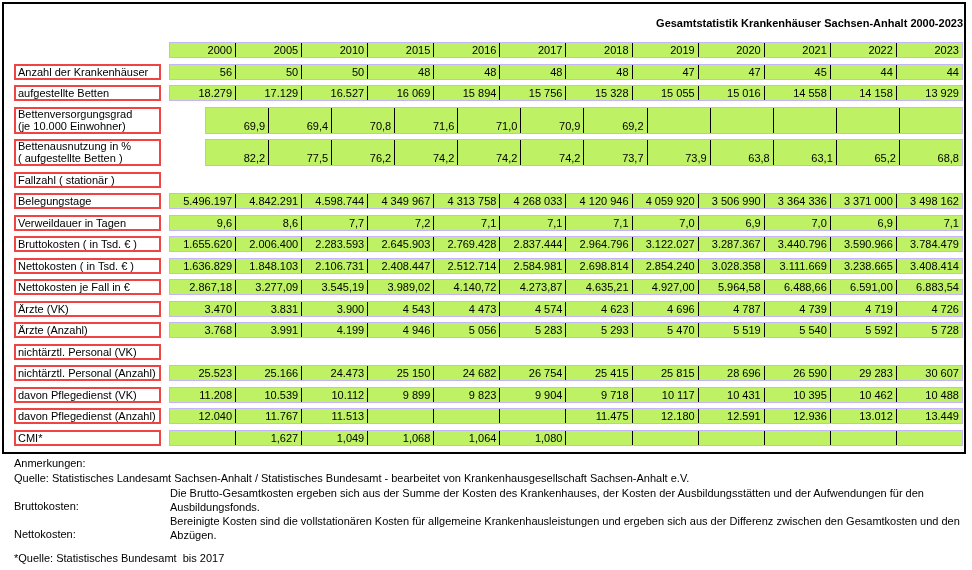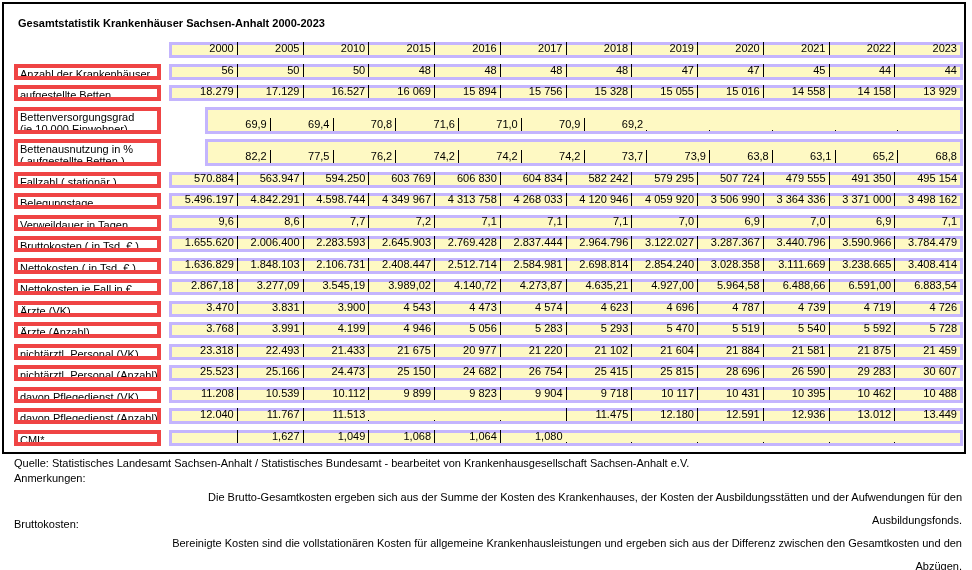--- a/index.html
+++ b/index.html
@@ -22,54 +22,54 @@
     border: 2px solid #000;
     box-sizing: border-box;
     padding: 13px 1px 0 10px;
     background: #fff;
   }
   .title {
     font-weight: bold;
     font-size: 11px;
     margin: 0 0 13px 4px;
     white-space: nowrap;
+    text-align: right;
   }
   .grid { }
   .row {
     display: flex;
     height: 16px;
     margin-bottom: 5.5px;
     box-sizing: border-box;
   }
   .row.tall { height: 27px; gap: 36px; }
   .labelcol {
     width: 147px;
     flex: none;
     margin-right: 8px;
     box-sizing: border-box;
   }
   .label-cell {
-    border: 4px solid #ef4444;
+    border: 2px solid #ef4444;
     padding: 0 2px;
     display: flex;
     flex-direction: column;
-    justify-content: flex-start;
+    justify-content: flex-end;
     overflow: hidden;
   }
   .labline {
     white-space: nowrap;
     line-height: 12px;
   }
   .strip {
     flex: 1;
     display: flex;
-    border: 3px solid #c4b5fd;
+    border: 1px solid #c4b5fd;
     box-sizing: border-box;
-    background: #fef9c3;
-    align-items: flex-end;
+    background: #bef264;
   }
   .cell {
     flex: 1 1 0%;
     min-width: 0;
     border-left: 1px solid #000;
     box-sizing: border-box;
     display: flex;
     align-items: flex-end;
     justify-content: flex-end;
     padding: 0 3px 1px 0;
@@ -90,22 +90,21 @@
     align-items: flex-end;
   }
   .alabel {
     width: 156px;
     flex: none;
     line-height: 15px;
   }
   .atext {
     flex: 1;
     white-space: pre-line;
-    line-height: 23px;
-    text-align: right;
+    line-height: 14px;
   }
   .footnote {
     margin-top: 9px;
     line-height: 15px;
     white-space: pre;
   }
 </style>
 </head>
 <body>
 
@@ -205,34 +204,20 @@
             <div class="cell">63,8</div>
             <div class="cell">63,1</div>
             <div class="cell">65,2</div>
             <div class="cell">68,8</div>
           </div>
         </div>
         <div class="row">
           <div class="labelcol label-cell">
             <div class="labline">Fallzahl ( stationär )</div>
           </div>
-          <div class="strip">
-            <div class="cell">570.884</div>
-            <div class="cell">563.947</div>
-            <div class="cell">594.250</div>
-            <div class="cell">603 769</div>
-            <div class="cell">606 830</div>
-            <div class="cell">604 834</div>
-            <div class="cell">582 242</div>
-            <div class="cell">579 295</div>
-            <div class="cell">507 724</div>
-            <div class="cell">479 555</div>
-            <div class="cell">491 350</div>
-            <div class="cell">495 154</div>
-          </div>
         </div>
         <div class="row">
           <div class="labelcol label-cell">
             <div class="labline">Belegungstage</div>
           </div>
           <div class="strip">
             <div class="cell">5.496.197</div>
             <div class="cell">4.842.291</div>
             <div class="cell">4.598.744</div>
             <div class="cell">4 349 967</div>
@@ -357,34 +342,20 @@
             <div class="cell">5 519</div>
             <div class="cell">5 540</div>
             <div class="cell">5 592</div>
             <div class="cell">5 728</div>
           </div>
         </div>
         <div class="row">
           <div class="labelcol label-cell">
             <div class="labline">nichtärztl. Personal (VK)</div>
           </div>
-          <div class="strip">
-            <div class="cell">23.318</div>
-            <div class="cell">22.493</div>
-            <div class="cell">21.433</div>
-            <div class="cell">21 675</div>
-            <div class="cell">20 977</div>
-            <div class="cell">21 220</div>
-            <div class="cell">21 102</div>
-            <div class="cell">21 604</div>
-            <div class="cell">21 884</div>
-            <div class="cell">21 581</div>
-            <div class="cell">21 875</div>
-            <div class="cell">21 459</div>
-          </div>
         </div>
         <div class="row">
           <div class="labelcol label-cell">
             <div class="labline">nichtärztl. Personal (Anzahl)</div>
           </div>
           <div class="strip">
             <div class="cell">25.523</div>
             <div class="cell">25.166</div>
             <div class="cell">24.473</div>
             <div class="cell">25 150</div>
@@ -452,26 +423,27 @@
             <div class="cell"></div>
             <div class="cell"></div>
             <div class="cell"></div>
             <div class="cell"></div>
           </div>
         </div>
       </div>
   </div>
 
   <div class="footer">
+    <div class="fline">Anmerkungen:</div>
     <div class="fline">Quelle: Statistisches Landesamt Sachsen-Anhalt / Statistisches Bundesamt - bearbeitet von Krankenhausgesellschaft Sachsen-Anhalt e.V.</div>
-    <div class="fline">Anmerkungen:</div>
     <div class="anno">
       <div class="alabel">Bruttokosten:</div>
       <div class="atext">Die Brutto-Gesamtkosten ergeben sich aus der Summe der Kosten des Krankenhauses, der Kosten der Ausbildungsstätten und der Aufwendungen für den
 Ausbildungsfonds.</div>
     </div>
     <div class="anno">
+      <div class="alabel">Nettokosten:</div>
       <div class="atext">Bereinigte Kosten sind die vollstationären Kosten für allgemeine Krankenhausleistungen und ergeben sich aus der Differenz zwischen den Gesamtkosten und den
 Abzügen.</div>
     </div>
     <div class="footnote">*Quelle: Statistisches Bundesamt  bis 2017</div>
   </div>
 </div>
 
 </body></html>

